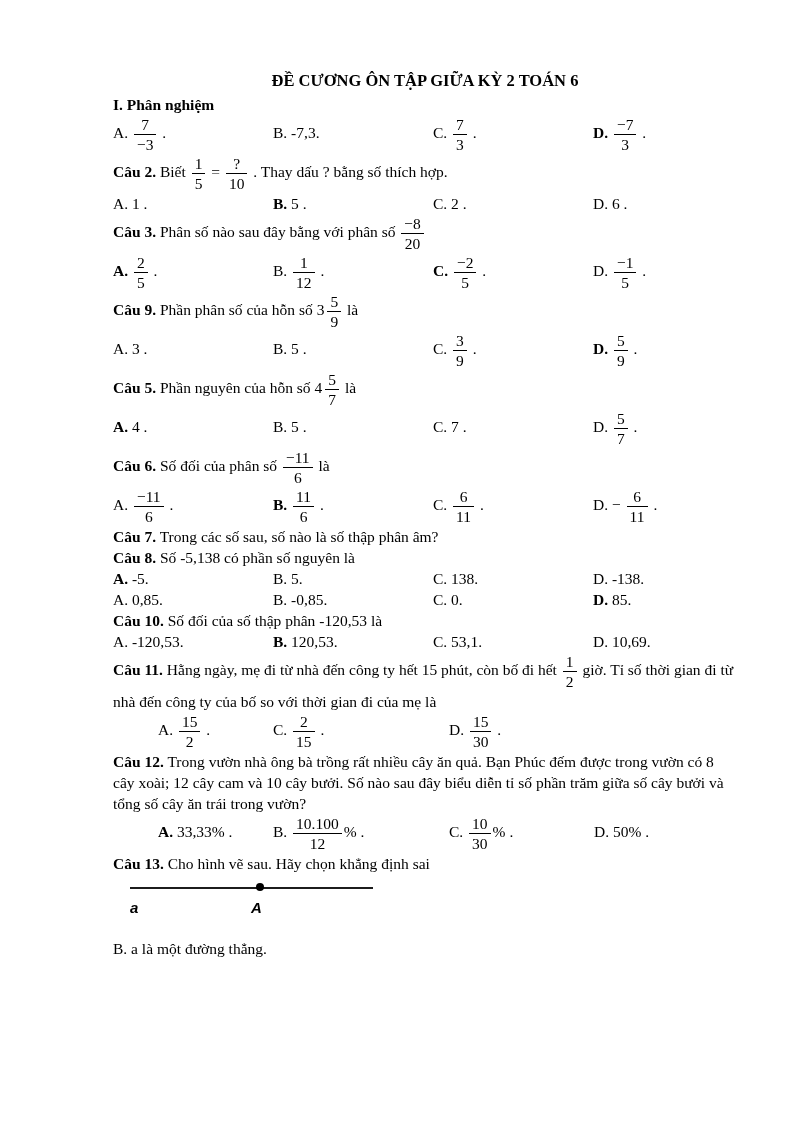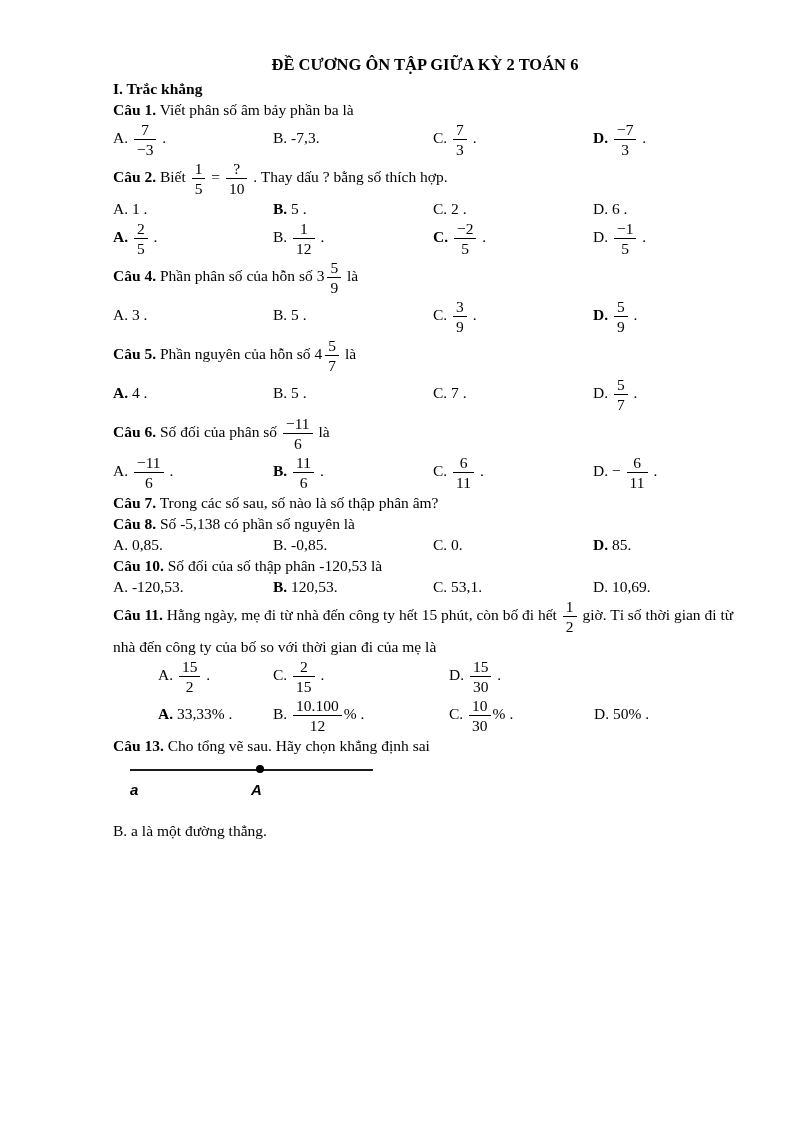--- a/index.html
+++ b/index.html
@@ -1,21 +1,21 @@
 <!DOCTYPE html>
 <html><head>
 <meta charset="utf-8">
 <style>
   html,body{margin:0;padding:0;}
   body{
     width:794px;height:1122px;background:#ffffff;color:#000;
     font-family:"Liberation Serif","DejaVu Serif",serif;
     font-size:15.5px;overflow:hidden;
   }
-  .page{padding:54px 57px 0 113px;}
+  .page{padding:70px 57px 0 113px;}
   .doc-title{
     text-align:center;font-weight:bold;font-size:16.5px;
     line-height:21px;margin:0 0 3px 0;
   }
   .section-heading{font-weight:bold;line-height:21px;margin:0;}
   .question{margin:0;}
   .q-text{margin:0;line-height:21px;}
   .q-label{font-weight:bold;}
   
   .frac{display:inline-block;vertical-align:middle;text-align:center;margin:0 2px;}
@@ -48,50 +48,50 @@
     font-weight:bold;font-style:italic;font-size:15px;
   }
   .fig-label.lab-a{left:0;}
   .fig-label.lab-A{left:121px;}
 </style>
 </head>
 <body>
 
 <div class="page">
   <p class="doc-title">ĐỀ CƯƠNG ÔN TẬP GIỮA KỲ 2 TOÁN 6</p>
-  <p class="section-heading">I. Trắc khẳng</p>
+  <p class="section-heading">I. Phân nghiệm</p>
   <div id="questions">
       <div class="question">
-        <p class="q-text"><span class="q-label">Câu 1.</span> <span class="seg-text">Viết phân số âm bảy phần ba là</span></p>
         <div class="options std">
           <div class="opt"><span class="opt-letter">A.</span> <span class="opt-content"><span class="frac"><span class="fnum">7</span><span class="fden">−3</span></span><span class="seg-text"> .</span></span></div>
           <div class="opt"><span class="opt-letter">B.</span> <span class="opt-content"><span class="seg-text">-7,3.</span></span></div>
           <div class="opt"><span class="opt-letter">C.</span> <span class="opt-content"><span class="frac"><span class="fnum">7</span><span class="fden">3</span></span><span class="seg-text"> .</span></span></div>
           <div class="opt"><span class="opt-letter bold">D.</span> <span class="opt-content"><span class="frac"><span class="fnum">−7</span><span class="fden">3</span></span><span class="seg-text"> .</span></span></div>
         </div>
       </div>
       <div class="question">
         <p class="q-text"><span class="q-label">Câu 2.</span> <span class="seg-text">Biết </span><span class="frac"><span class="fnum">1</span><span class="fden">5</span></span><span class="seg-text"> = </span><span class="frac"><span class="fnum">?</span><span class="fden">10</span></span><span class="seg-text"> . Thay dấu ?  bằng số thích hợp.</span></p>
         <div class="options std">
           <div class="opt"><span class="opt-letter">A.</span> <span class="opt-content"><span class="seg-text">1 .</span></span></div>
           <div class="opt"><span class="opt-letter bold">B.</span> <span class="opt-content"><span class="seg-text">5 .</span></span></div>
           <div class="opt"><span class="opt-letter">C.</span> <span class="opt-content"><span class="seg-text">2 .</span></span></div>
           <div class="opt"><span class="opt-letter">D.</span> <span class="opt-content"><span class="seg-text">6 .</span></span></div>
         </div>
       </div>
       <div class="question">
+        <p class="q-text"><span class="q-label">Câu 3.</span> <span class="seg-text">Phân số nào sau đây bằng với phân số </span><span class="frac"><span class="fnum">−8</span><span class="fden">20</span></span></p>
         <div class="options std">
           <div class="opt"><span class="opt-letter bold">A.</span> <span class="opt-content"><span class="frac"><span class="fnum">2</span><span class="fden">5</span></span><span class="seg-text"> .</span></span></div>
           <div class="opt"><span class="opt-letter">B.</span> <span class="opt-content"><span class="frac"><span class="fnum">1</span><span class="fden">12</span></span><span class="seg-text"> .</span></span></div>
           <div class="opt"><span class="opt-letter bold">C.</span> <span class="opt-content"><span class="frac"><span class="fnum">−2</span><span class="fden">5</span></span><span class="seg-text"> .</span></span></div>
           <div class="opt"><span class="opt-letter">D.</span> <span class="opt-content"><span class="frac"><span class="fnum">−1</span><span class="fden">5</span></span><span class="seg-text"> .</span></span></div>
         </div>
       </div>
       <div class="question">
-        <p class="q-text"><span class="q-label">Câu 4.</span> <span class="seg-text">Phần phân số của hỗn số </span><span class="mixed-whole">3</span><span class="frac"><span class="fnum">5</span><span class="fden">9</span></span><span class="seg-text">  là</span></p>
+        <p class="q-text"><span class="q-label">Câu 9.</span> <span class="seg-text">Phần phân số của hỗn số </span><span class="mixed-whole">3</span><span class="frac"><span class="fnum">5</span><span class="fden">9</span></span><span class="seg-text">  là</span></p>
         <div class="options std">
           <div class="opt"><span class="opt-letter">A.</span> <span class="opt-content"><span class="seg-text">3 .</span></span></div>
           <div class="opt"><span class="opt-letter">B.</span> <span class="opt-content"><span class="seg-text">5 .</span></span></div>
           <div class="opt"><span class="opt-letter">C.</span> <span class="opt-content"><span class="frac"><span class="fnum">3</span><span class="fden">9</span></span><span class="seg-text"> .</span></span></div>
           <div class="opt"><span class="opt-letter bold">D.</span> <span class="opt-content"><span class="frac"><span class="fnum">5</span><span class="fden">9</span></span><span class="seg-text"> .</span></span></div>
         </div>
       </div>
       <div class="question">
         <p class="q-text"><span class="q-label">Câu 5.</span> <span class="seg-text">Phần nguyên của hỗn số </span><span class="mixed-whole">4</span><span class="frac"><span class="fnum">5</span><span class="fden">7</span></span><span class="seg-text"> là</span></p>
         <div class="options std">
@@ -108,20 +108,26 @@
           <div class="opt"><span class="opt-letter bold">B.</span> <span class="opt-content"><span class="frac"><span class="fnum">11</span><span class="fden">6</span></span><span class="seg-text"> .</span></span></div>
           <div class="opt"><span class="opt-letter">C.</span> <span class="opt-content"><span class="frac"><span class="fnum">6</span><span class="fden">11</span></span><span class="seg-text"> .</span></span></div>
           <div class="opt"><span class="opt-letter">D.</span> <span class="opt-content"><span class="seg-text">− </span><span class="frac"><span class="fnum">6</span><span class="fden">11</span></span><span class="seg-text"> .</span></span></div>
         </div>
       </div>
       <div class="question">
         <p class="q-text"><span class="q-label">Câu 7.</span> <span class="seg-text">Trong các số sau, số nào là số thập phân âm?</span></p>
       </div>
       <div class="question">
         <p class="q-text"><span class="q-label">Câu 8.</span> <span class="seg-text">Số -5,138 có phần số nguyên là</span></p>
+        <div class="options std">
+          <div class="opt"><span class="opt-letter bold">A.</span> <span class="opt-content"><span class="seg-text">-5.</span></span></div>
+          <div class="opt"><span class="opt-letter">B.</span> <span class="opt-content"><span class="seg-text">5.</span></span></div>
+          <div class="opt"><span class="opt-letter">C.</span> <span class="opt-content"><span class="seg-text">138.</span></span></div>
+          <div class="opt"><span class="opt-letter">D.</span> <span class="opt-content"><span class="seg-text">-138.</span></span></div>
+        </div>
       </div>
       <div class="question">
         <div class="options std">
           <div class="opt"><span class="opt-letter">A.</span> <span class="opt-content"><span class="seg-text">0,85.</span></span></div>
           <div class="opt"><span class="opt-letter">B.</span> <span class="opt-content"><span class="seg-text">-0,85.</span></span></div>
           <div class="opt"><span class="opt-letter">C.</span> <span class="opt-content"><span class="seg-text">0.</span></span></div>
           <div class="opt"><span class="opt-letter bold">D.</span> <span class="opt-content"><span class="seg-text">85.</span></span></div>
         </div>
       </div>
       <div class="question">
@@ -135,29 +141,30 @@
       </div>
       <div class="question">
         <p class="q-text"><span class="q-label">Câu 11.</span> <span class="seg-text">Hằng ngày, mẹ đi từ nhà đến công ty hết 15 phút, còn bố đi hết </span><span class="frac"><span class="fnum">1</span><span class="fden">2</span></span><span class="seg-text"> giờ. Tỉ số thời gian đi từ nhà đến công ty của bố so với thời gian đi của mẹ là</span></p>
         <div class="options indented">
           <div class="opt"><span class="opt-letter">A.</span> <span class="opt-content"><span class="frac"><span class="fnum">15</span><span class="fden">2</span></span><span class="seg-text"> .</span></span></div>
           <div class="opt"><span class="opt-letter">C.</span> <span class="opt-content"><span class="frac"><span class="fnum">2</span><span class="fden">15</span></span><span class="seg-text"> .</span></span></div>
           <div class="opt"><span class="opt-letter">D.</span> <span class="opt-content"><span class="frac"><span class="fnum">15</span><span class="fden">30</span></span><span class="seg-text"> .</span></span></div>
         </div>
       </div>
       <div class="question">
+        <p class="q-text"><span class="q-label">Câu 12.</span> <span class="seg-text">Trong vườn nhà ông bà trồng rất nhiều cây ăn quả. Bạn Phúc đếm được trong vườn có 8 cây xoài; 12  cây cam và 10  cây bưởi. Số nào sau đây biểu diễn tỉ số phần trăm giữa số cây bưởi và tổng số cây ăn trái trong vườn?</span></p>
         <div class="options indented">
           <div class="opt"><span class="opt-letter bold">A.</span> <span class="opt-content"><span class="seg-text">33,33% .</span></span></div>
           <div class="opt"><span class="opt-letter">B.</span> <span class="opt-content"><span class="frac"><span class="fnum">10.100</span><span class="fden">12</span></span><span class="seg-text">% .</span></span></div>
           <div class="opt"><span class="opt-letter">C.</span> <span class="opt-content"><span class="frac"><span class="fnum">10</span><span class="fden">30</span></span><span class="seg-text">% .</span></span></div>
           <div class="opt"><span class="opt-letter">D.</span> <span class="opt-content"><span class="seg-text">50% .</span></span></div>
         </div>
       </div>
       <div class="question">
-        <p class="q-text"><span class="q-label">Câu 13.</span> <span class="seg-text">Cho tổng vẽ sau. Hãy chọn khẳng định sai</span></p>
+        <p class="q-text"><span class="q-label">Câu 13.</span> <span class="seg-text">Cho hình vẽ sau. Hãy chọn khẳng định sai</span></p>
         <div class="figure">
           <div class="fig-line"></div>
           <div class="fig-dot"></div>
           <span class="fig-label lab-a">a</span>
           <span class="fig-label lab-A">A</span>
         </div>
         <div class="options two-col">
           <div class="opt"><span class="opt-letter">B.</span> <span class="opt-content"><span class="seg-text">a là một đường thẳng.</span></span></div>
         </div>
       </div>

